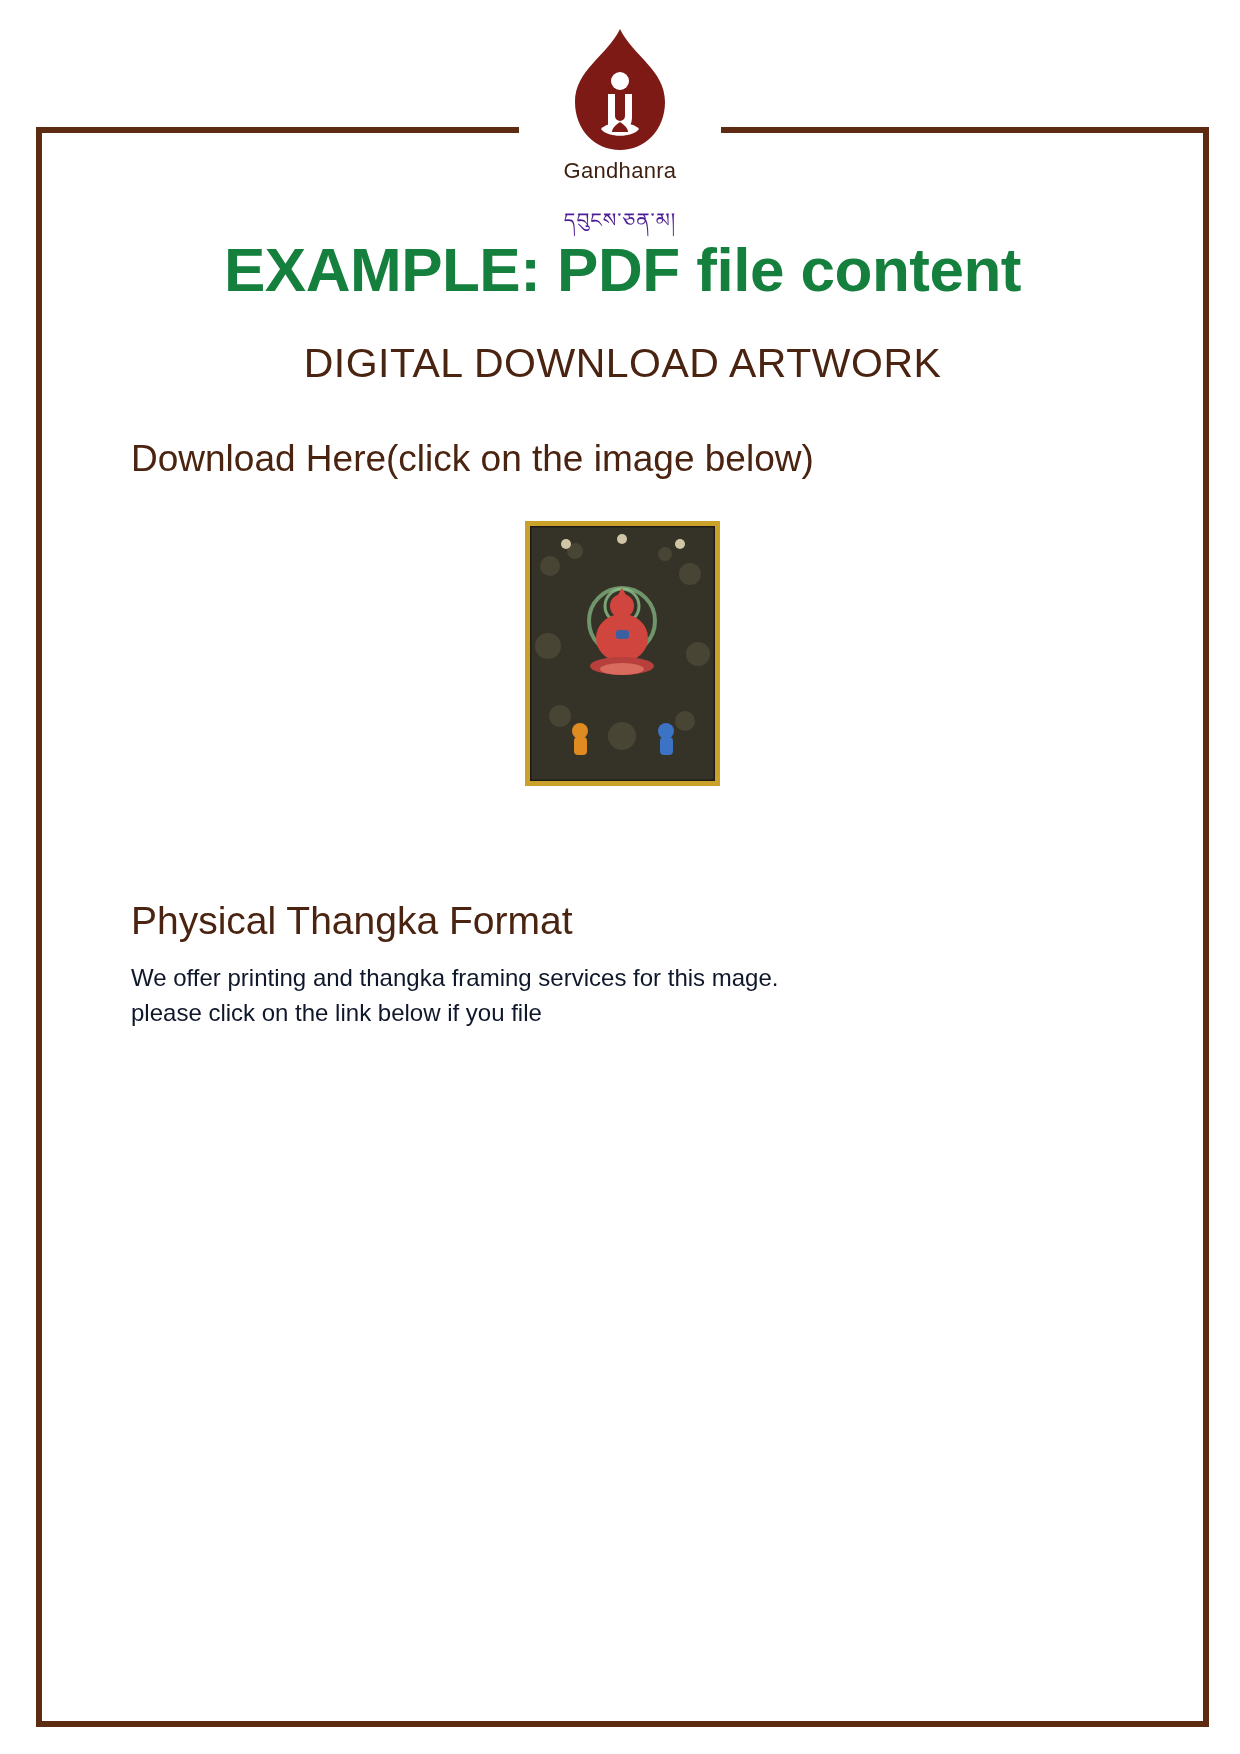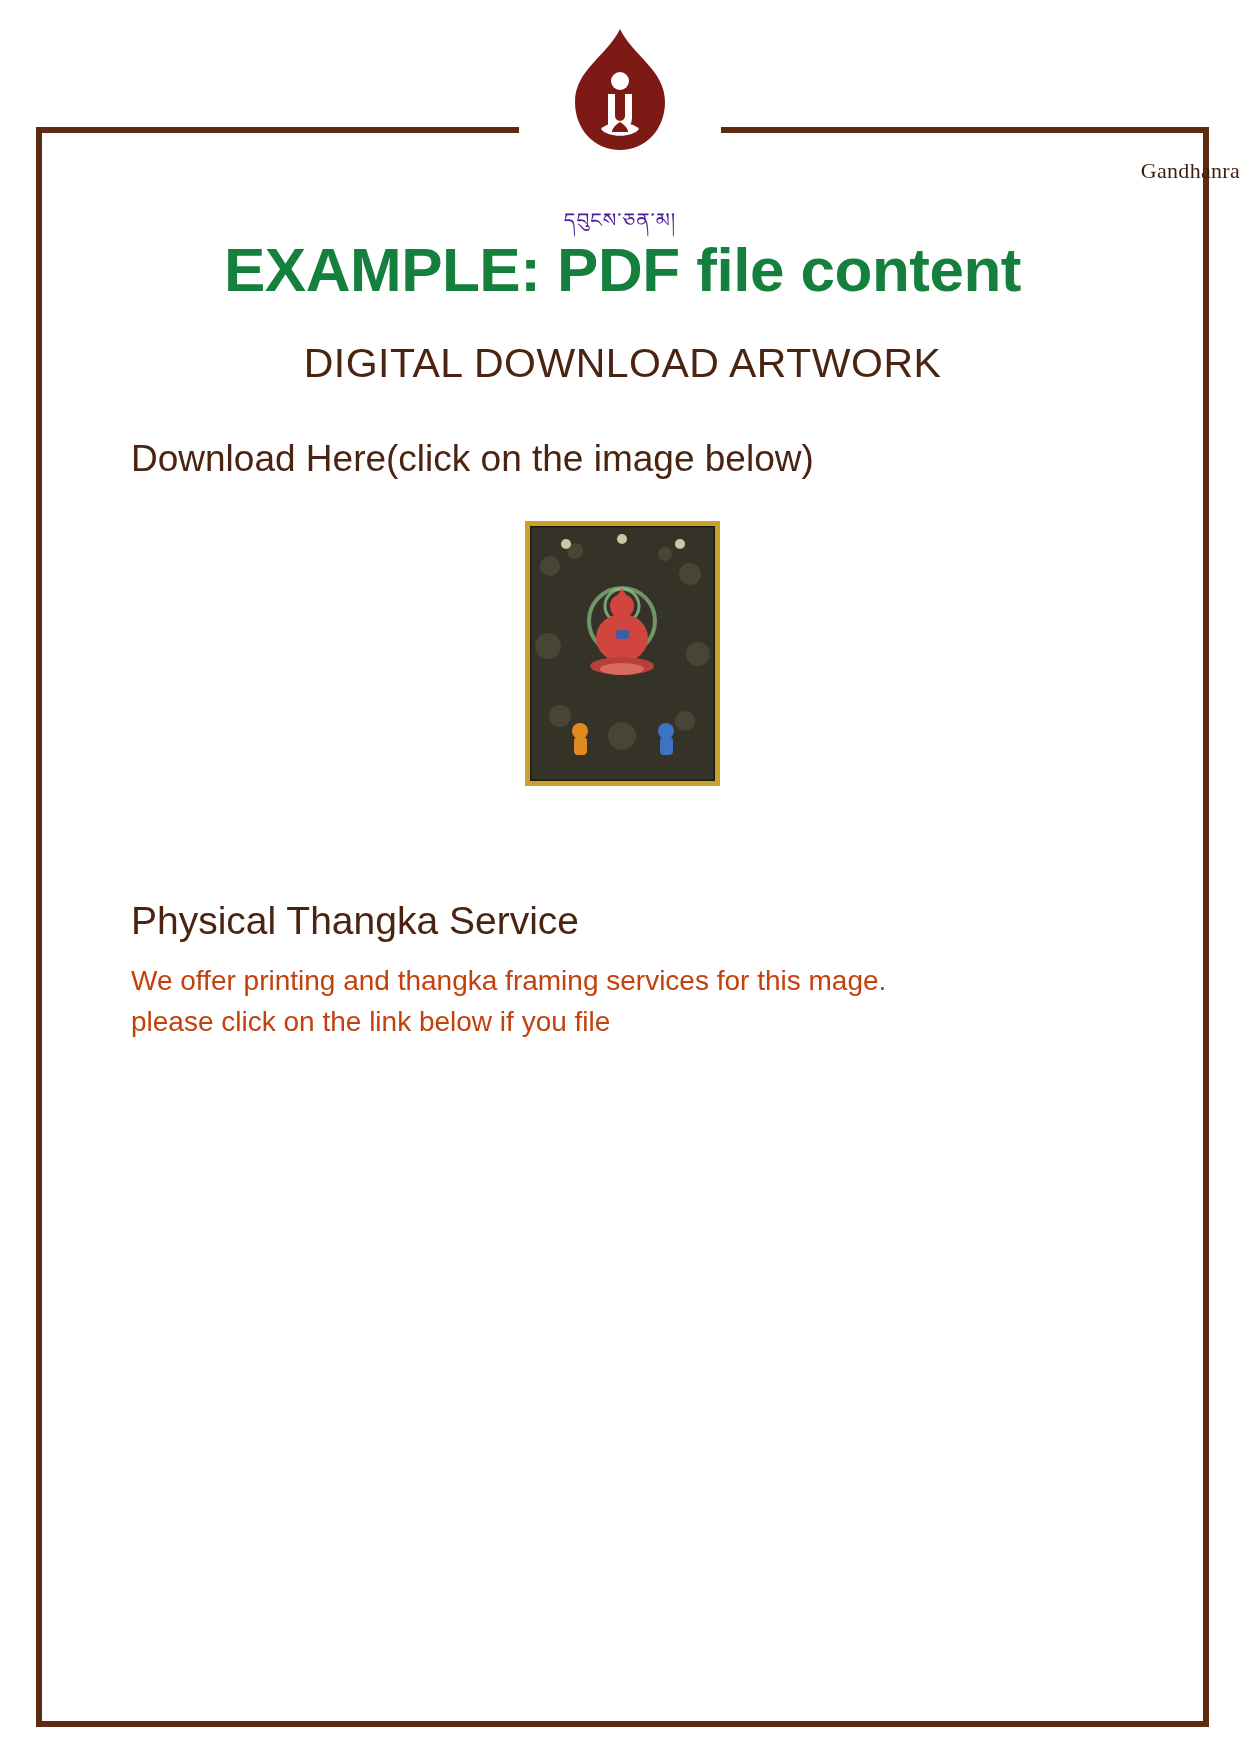--- a/index.html
+++ b/index.html
@@ -53,26 +53,25 @@
     top: 26px;
     width: 1240px;
     text-align: center;
     z-index: 4;
   }
   .logo-mark {
     display: block;
     margin: 0 auto;
   }
   .logo-word {
-    font-family: Liberation Serif, serif;
+    font-family: Liberation Sans, sans-serif;
     font-size: 22px;
     color: #3d1f10;
     letter-spacing: 0.3px;
     margin-top: 2px;
-    text-align: right;
   }
   .logo-tib {
     font-family: "DejaVu Sans", sans-serif;
     font-size: 20px;
     color: #4c1d95;
     letter-spacing: 1px;
     margin-top: 14px;
   }
 
   .content {
@@ -142,22 +141,22 @@
   }
 
   .service-title {
     margin-top: 108px;
     font-size: 39px;
     color: #4a2410;
     line-height: 1.2;
   }
   .service-text {
     margin-top: 16px;
-    font-size: 28px;
-    color: #c2410c;
+    font-size: 24px;
+    color: #0f172a;
     line-height: 1.45;
   }
 </style>
 </head>
 <body>
 
 <div class="page">
 
   <div class="frame"></div>
   <div class="logo-gap"></div>
@@ -220,18 +219,18 @@
 
           <circle cx="50" cy="205" r="8" fill="#e08a22"></circle>
           <rect x="44" y="211" width="13" height="18" rx="4" fill="#e08a22"></rect>
           <circle cx="136" cy="205" r="8" fill="#3c73c4"></circle>
           <rect x="130" y="211" width="13" height="18" rx="4" fill="#3c73c4"></rect>
           <rect x="0" y="0" width="185" height="255" fill="none" stroke="#1c1a14" stroke-width="3"></rect>
         </svg>
       </div>
     </div>
 
-    <div class="service-title">Physical Thangka Service</div>
+    <div class="service-title">Physical Thangka Format</div>
     <div class="service-text">We offer printing and thangka framing services for this mage.</div>
     <div class="service-text" style="margin-top:0">please click on the link below if you file</div>
 
   </div>
 </div>
 
 </body></html>

